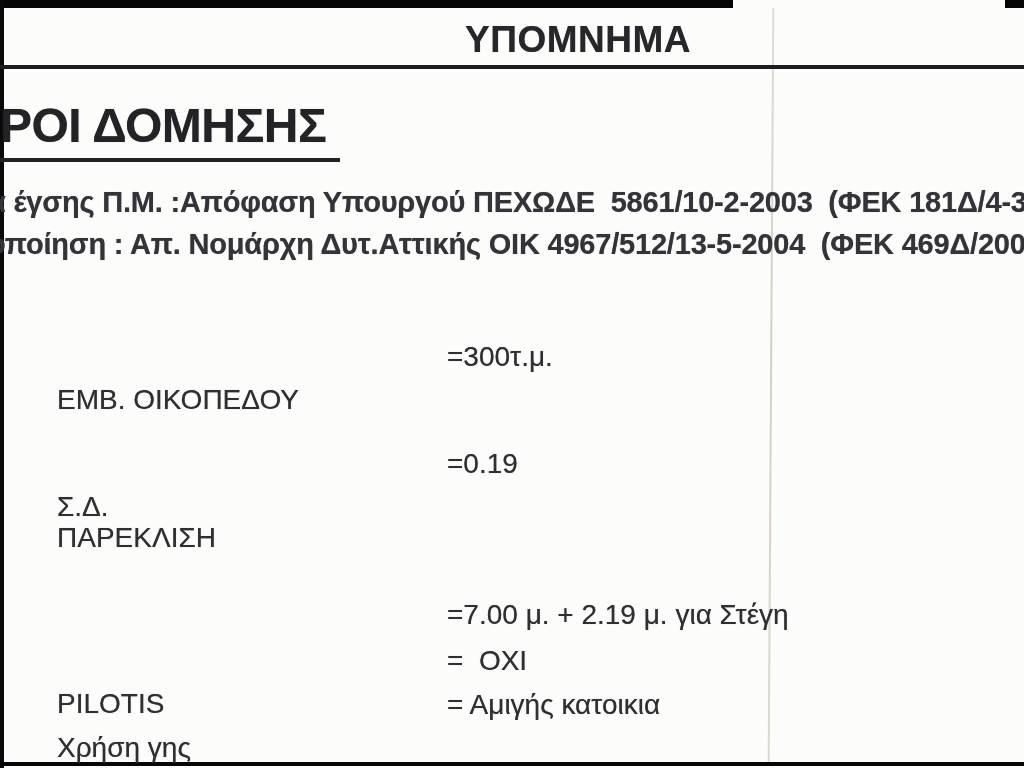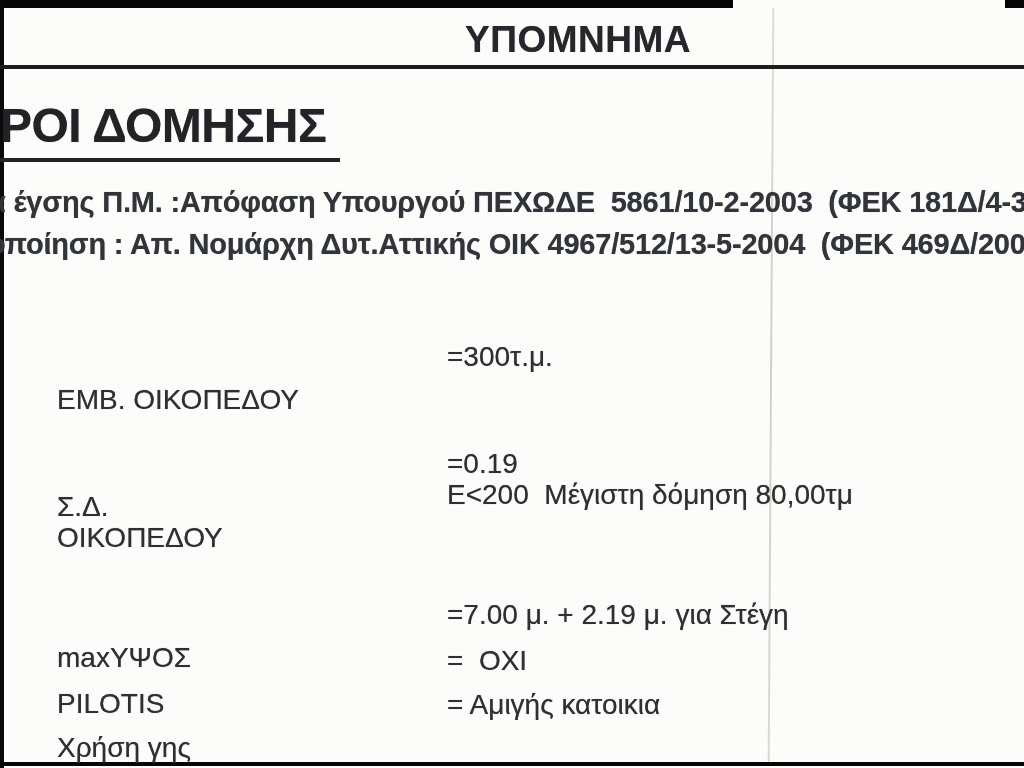--- a/index.html
+++ b/index.html
@@ -89,27 +89,25 @@
       <span class="value">=300τ.μ.</span>
     </div>
 
 
     <div class="row" style="top:448px">
       <span class="label">Σ.Δ.</span>
       <span class="value">=0.19</span>
     </div>
 
     <div class="row" style="top:479px">
-      <span class="label">ΟΙΚΟΠΕΔΟΥ</span>
-      <span class="value">Ε&lt;200  Μέγιστη δόμηση 80,00τμ</span>
+      <span class="label">ΠΑΡΕΚΛΙΣΗ</span>
     </div>
 
 
     <div class="row" style="top:599px">
-      <span class="label">maxΥΨΟΣ</span>
       <span class="value">=7.00 μ. + 2.19 μ. για Στέγη</span>
     </div>
 
     <div class="row" style="top:689px">
       <span class="label">Χρήση γης</span>
       <span class="value">= Αμιγής κατοικια</span>
     </div>
 
     <div class="row" style="top:645px">
       <span class="label">PILOTIS</span>

